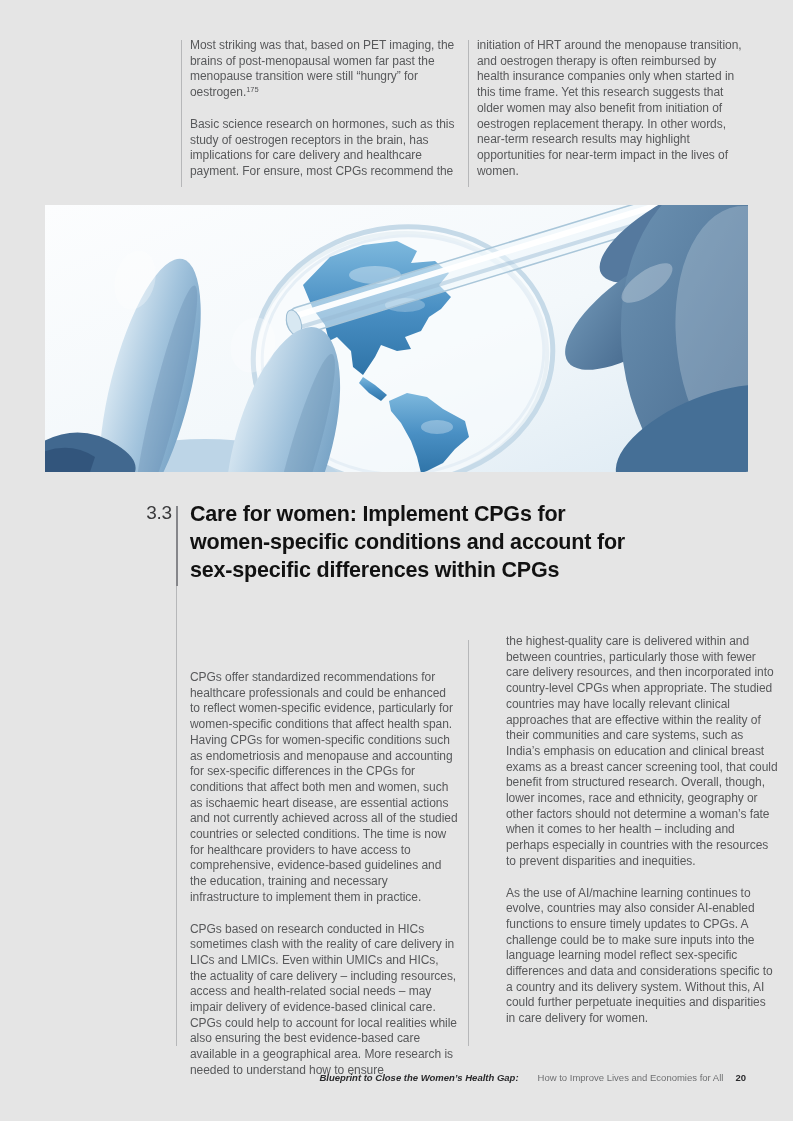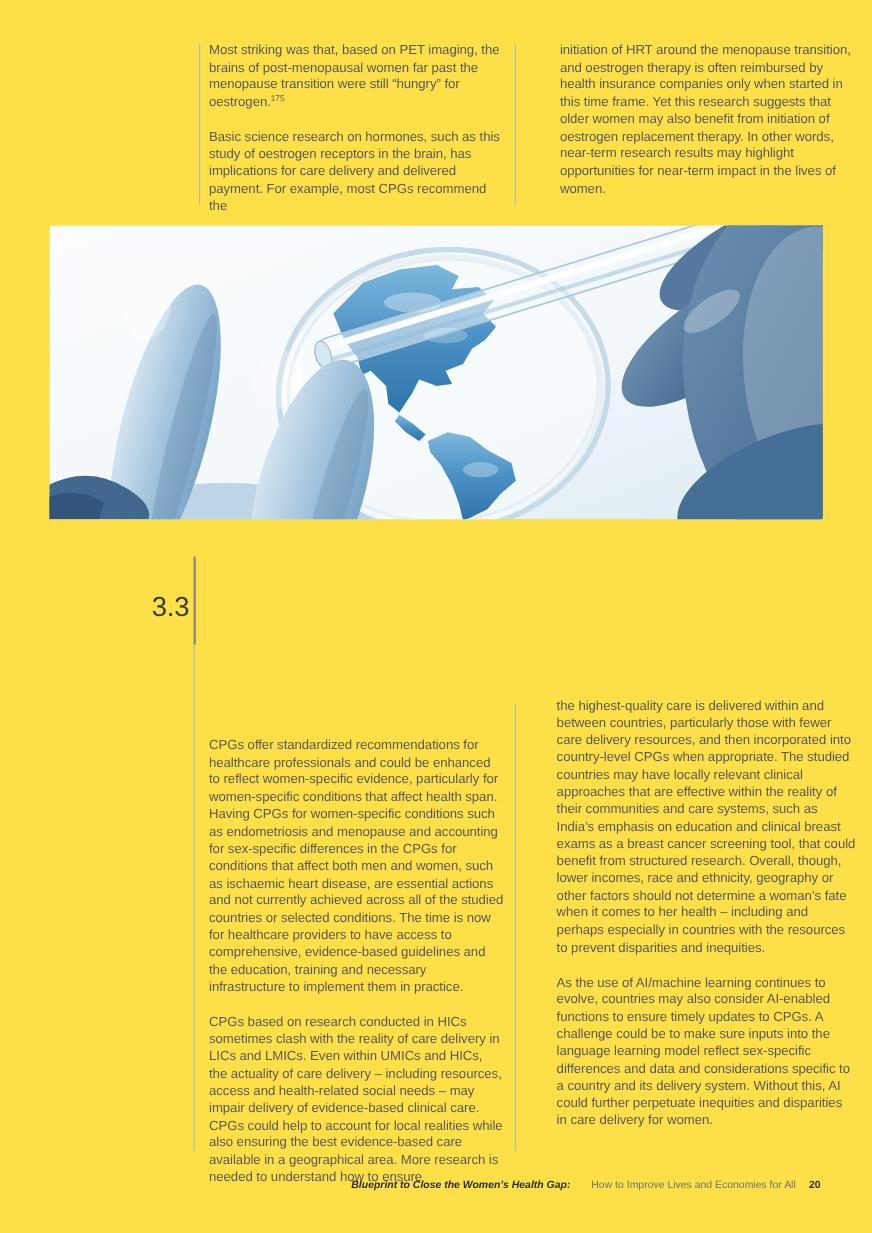--- a/index.html
+++ b/index.html
@@ -1,29 +1,29 @@
 <!DOCTYPE html>
 <html><head>
 <meta charset="utf-8">
 <style>
   html,body{margin:0;padding:0;background:#ffffff;}
   .page{
-    position:relative;width:793px;height:1121px;background:#fde047;overflow:hidden;
+    position:relative;width:793px;height:1121px;background:#e5e5e5;overflow:hidden;
     font-family:"Liberation Sans","DejaVu Sans",sans-serif;
   }
   .coltext{
     position:absolute;font-size:12px;line-height:15.7px;color:#58595b;
     letter-spacing:-0.05px;
   }
   .coltext p{margin:0 0 16px 0;}
   .coltext sup{font-size:7.5px;line-height:0;vertical-align:4px;}
   .vrule{position:absolute;width:1px;background:#b6b7b9;}
   .vrule.dark{width:2px;background:#85868a;}
   .section-number{
-    position:absolute;font-size:25px;color:#3a3a3c;letter-spacing:-0.2px;margin-top:36px;
+    position:absolute;font-size:19px;color:#3a3a3c;letter-spacing:-0.2px;
   }
   .heading{
     position:absolute;font-size:21.5px;line-height:28px;font-weight:bold;
     color:#121212;letter-spacing:-0.2px;
   }
   .photo{position:absolute;left:45px;top:205px;width:703px;height:267px;}
   .photo svg{display:block;}
   .footer{
     position:absolute;top:1072px;right:47px;font-size:9.5px;line-height:12px;
     color:#6f7072;white-space:nowrap;
@@ -35,24 +35,24 @@
 </head>
 <body>
 
 <div class="page">
 
   <div class="vrule" style="left:181px;top:40px;height:147px;"></div>
   <div class="vrule" style="left:468px;top:40px;height:147px;"></div>
 
   <div class="coltext" style="left:190px;top:38px;width:268px;">
     <p><span>Most striking was that, based on PET imaging, the brains of post-menopausal women far past the menopause transition were still “hungry” for oestrogen.</span><sup>175</sup></p>
-    <p>Basic science research on hormones, such as this study of oestrogen receptors in the brain, has implications for care delivery and delivered payment. For example, most CPGs recommend the</p>
+    <p>Basic science research on hormones, such as this study of oestrogen receptors in the brain, has implications for care delivery and healthcare payment. For ensure, most CPGs recommend the</p>
   </div>
 
-  <div class="coltext" style="left:477px;top:38px;width:272px;margin-left:32px;">
+  <div class="coltext" style="left:477px;top:38px;width:272px;">
     <p>initiation of HRT around the menopause transition, and oestrogen therapy is often reimbursed by health insurance companies only when started in this time frame. Yet this research suggests that older women may also benefit from initiation of oestrogen replacement therapy. In other words, near-term research results may highlight opportunities for near-term impact in the lives of women.</p>
   </div>
 
   <figure class="photo" style="margin:0;" aria-label="Gloved hands hold a petri dish containing a water-textured map of the Americas while a glass pipette is positioned over it">
     <svg width="703" height="267" viewBox="0 0 703 267" xmlns="http://www.w3.org/2000/svg">
       <defs>
         <linearGradient id="bg" x1="0" y1="0" x2="1" y2="1">
           <stop offset="0" stop-color="#fcfdfe"></stop>
           <stop offset="0.55" stop-color="#f3f8fb"></stop>
           <stop offset="1" stop-color="#ddeaf3"></stop>
@@ -118,20 +118,25 @@
 
       <path d="M -5,238 Q 35,216 72,240 Q 94,254 90,267 L -5,267 Z" fill="#41688f"></path>
       <path d="M -5,248 Q 25,236 50,252 L 45,267 L -5,267 Z" fill="#32557c"></path>
     </svg>
   </figure>
 
   <div class="section-number" style="left:138px;top:502px;width:34px;text-align:right;">3.3</div>
   <div class="vrule dark" style="left:176px;top:506px;height:80px;"></div>
   <div class="vrule" style="left:176px;top:586px;height:460px;"></div>
 
+  <div class="heading" style="left:190px;top:500px;width:545px;">
+    <div>Care for women: Implement CPGs for</div>
+    <div>women-specific conditions and account for</div>
+    <div>sex-specific differences within CPGs</div>
+  </div>
 
   <div class="vrule" style="left:468px;top:640px;height:406px;"></div>
 
   <div class="coltext" style="left:190px;top:634px;width:268px;margin-top:36px;">
     <p>CPGs offer standardized recommendations for healthcare professionals and could be enhanced to reflect women-specific evidence, particularly for women-specific conditions that affect health span. Having CPGs for women-specific conditions such as endometriosis and menopause and accounting for sex-specific differences in the CPGs for conditions that affect both men and women, such as ischaemic heart disease, are essential actions and not currently achieved across all of the studied countries or selected conditions. The time is now for healthcare providers to have access to comprehensive, evidence-based guidelines and the education, training and necessary infrastructure to implement them in practice.</p>
     <p>CPGs based on research conducted in HICs sometimes clash with the reality of care delivery in LICs and LMICs. Even within UMICs and HICs, the actuality of care delivery – including resources, access and health-related social needs – may impair delivery of evidence-based clinical care. CPGs could help to account for local realities while also ensuring the best evidence-based care available in a geographical area. More research is needed to understand how to ensure</p>
   </div>
 
   <div class="coltext" style="left:477px;top:634px;width:272px;margin-left:29px;">
     <p>the highest-quality care is delivered within and between countries, particularly those with fewer care delivery resources, and then incorporated into country-level CPGs when appropriate. The studied countries may have locally relevant clinical approaches that are effective within the reality of their communities and care systems, such as India’s emphasis on education and clinical breast exams as a breast cancer screening tool, that could benefit from structured research. Overall, though, lower incomes, race and ethnicity, geography or other factors should not determine a woman’s fate when it comes to her health – including and perhaps especially in countries with the resources to prevent disparities and inequities.</p>

